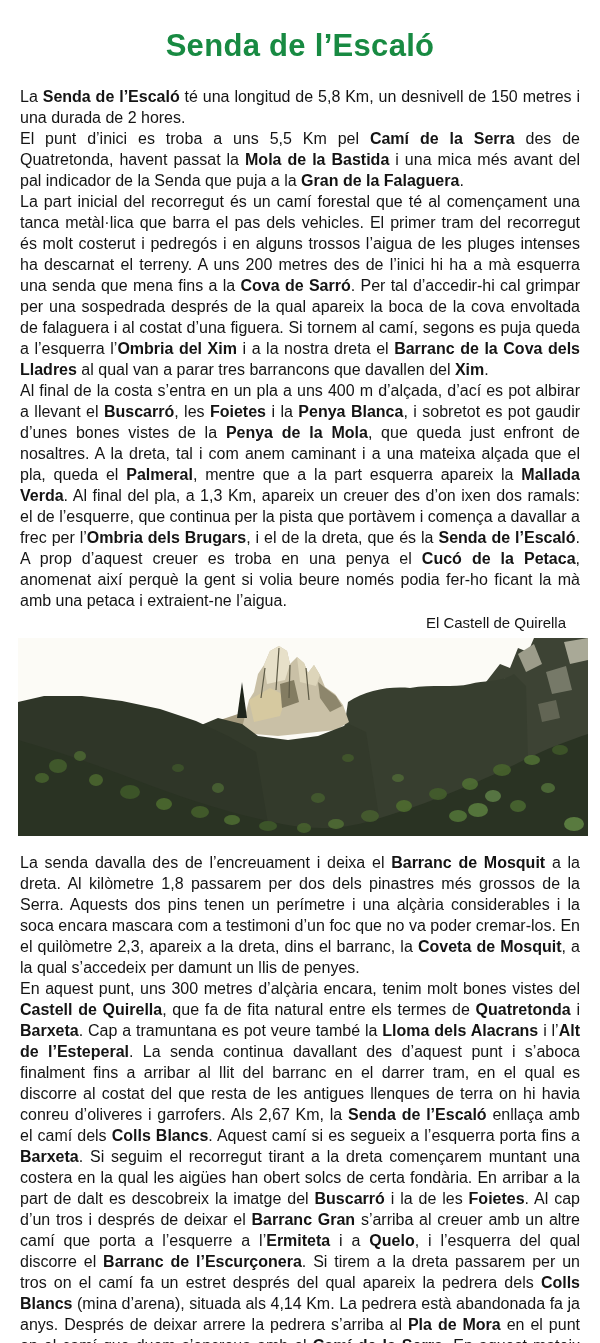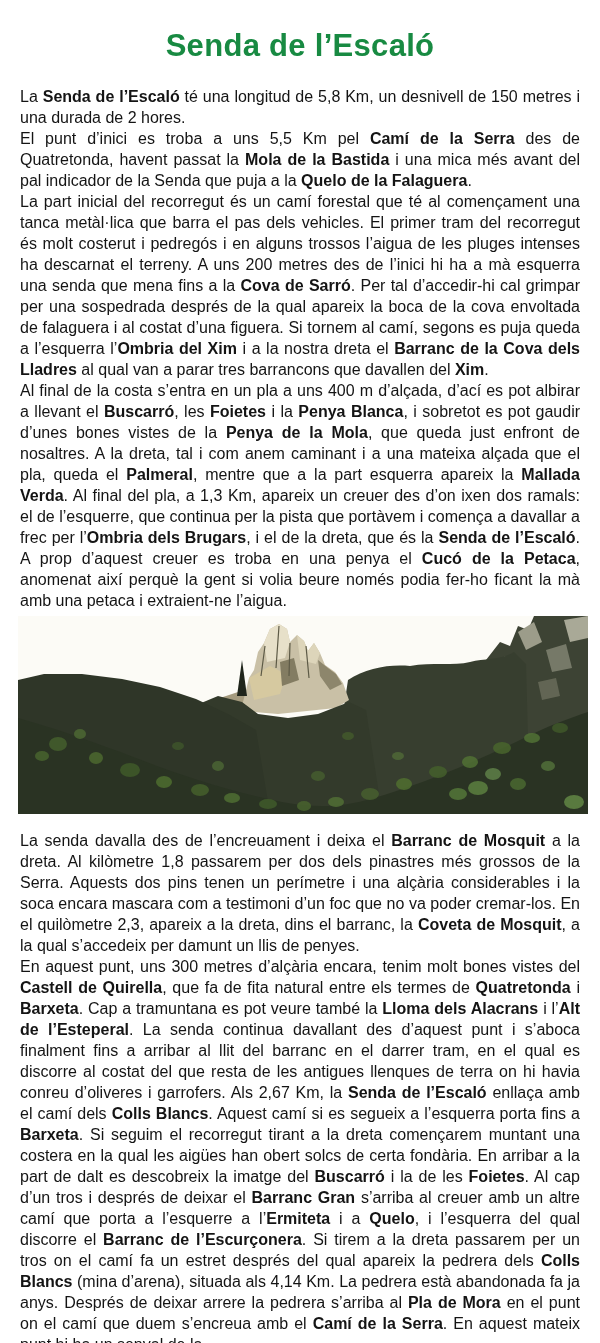--- a/index.html
+++ b/index.html
@@ -42,24 +42,25 @@
 </style>
 </head>
 <body>
 
 <div class="page">
   <div class="content">
 
     <h1 class="title">Senda de l’Escaló</h1>
 
     <p class="para"><span>La </span><b>Senda de l’Escaló</b><span> té una longitud de 5,8 Km, un desnivell de 150 metres i una durada de 2 hores.</span></p>
-    <p class="para"><span>El punt d’inici es troba a uns 5,5 Km pel </span><b>Camí de la Serra</b><span> des de Quatretonda, havent passat la </span><b>Mola de la Bastida</b><span> i una mica més avant del pal indicador de la Senda que puja a la </span><b>Quelo de la Falaguera</b><span>.</span></p>
+    <p class="para"><span>El punt d’inici es troba a uns 5,5 Km pel </span><b>Camí de la Serra</b><span> des de Quatretonda, havent passat la </span><b>Mola de la Bastida</b><span> i una mica més avant del pal indicador de la Senda que puja a la </span><b>Gran de la Falaguera</b><span>.</span></p>
     <p class="para"><span>La part inicial del recorregut és un camí forestal que té al començament una tanca metàl·lica que barra el pas dels vehicles. El primer tram del recorregut és molt costerut i pedregós i en alguns trossos l’aigua de les pluges intenses ha descarnat el terreny. A uns 200 metres des de l’inici hi ha a mà esquerra una senda que mena fins a la </span><b>Cova de Sarró</b><span>. Per tal d’accedir-hi cal grimpar per una  sospedrada després de la qual apareix la boca de la cova envoltada de falaguera i al costat d’una figuera. Si tornem al camí, segons es puja queda a l’esquerra l’</span><b>Ombria del Xim</b><span> i a la nostra dreta el </span><b>Barranc de la Cova dels Lladres</b><span> al qual van a parar tres barrancons que davallen del </span><b>Xim</b><span>.</span></p>
     <p class="para"><span>Al final de la costa s’entra en un pla a uns 400 m d’alçada, d’ací es pot albirar a llevant el </span><b>Buscarró</b><span>, les </span><b>Foietes</b><span> i la </span><b>Penya Blanca</b><span>, i sobretot es pot gaudir d’unes bones vistes de la </span><b>Penya de la Mola</b><span>, que queda just enfront de nosaltres. A la dreta, tal i com anem caminant i a una mateixa alçada que el pla, queda el </span><b>Palmeral</b><span>, mentre que a la part esquerra apareix la </span><b>Mallada Verda</b><span>. Al final del pla, a 1,3 Km, apareix un creuer des d’on ixen dos ramals: el de l’esquerre, que continua per la pista que portàvem i comença a davallar a frec per l’</span><b>Ombria dels Brugars</b><span>, i el de la dreta, que és la </span><b>Senda de l’Escaló</b><span>. A prop d’aquest creuer es troba en una penya el </span><b>Cucó de la Petaca</b><span>, anomenat així perquè la gent si volia beure només podia fer-ho ficant la mà amb una petaca i extraient-ne l’aigua.</span></p>
 
+    <div class="caption">El Castell de Quirella</div>
 
     <svg class="photo" width="570" height="198" viewBox="0 0 570 198" aria-hidden="true">
 
       <rect x="0" y="0" width="570" height="198" fill="#fcfbf6"></rect>
 
       <path d="M424,198 L424,74 C438,62 452,50 468,44 L482,26 L492,30 L500,10 L510,14 L516,0 L570,0 L570,198 Z" fill="#3d4334"></path>
       <polygon points="500,16 516,6 524,26 508,34" fill="#9c9c8a"></polygon>
       <polygon points="470,48 488,40 494,58 476,64" fill="#87897a"></polygon>
       <polygon points="528,34 548,28 554,52 534,56" fill="#767968"></polygon>
       <polygon points="546,4 570,0 570,22 552,26" fill="#a9a997"></polygon>

